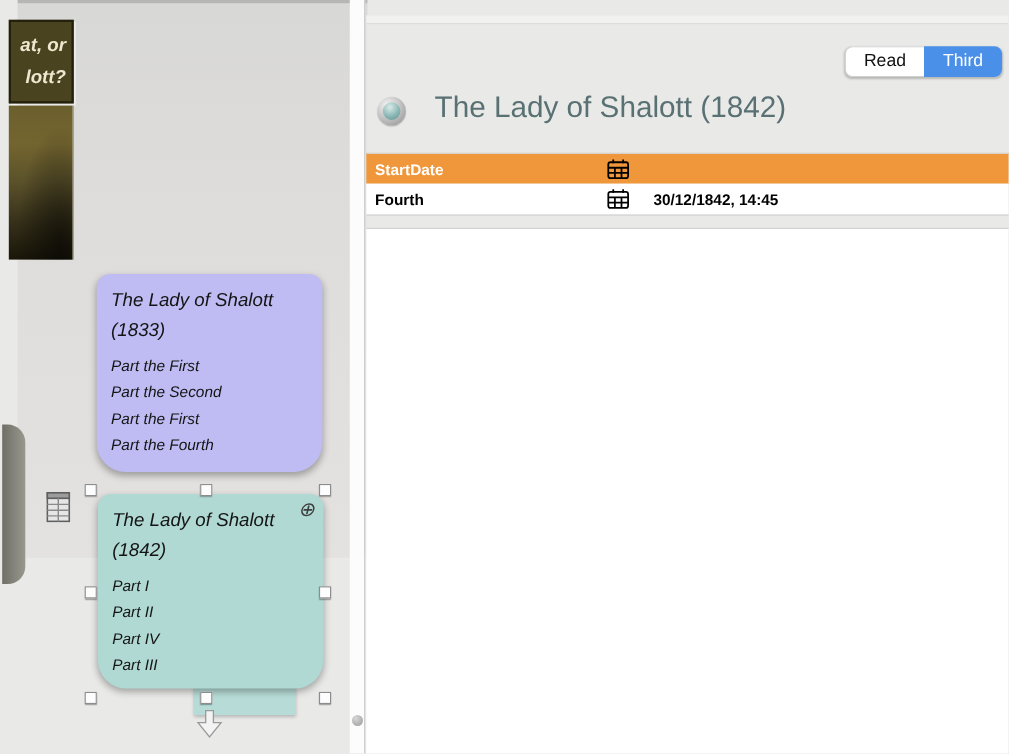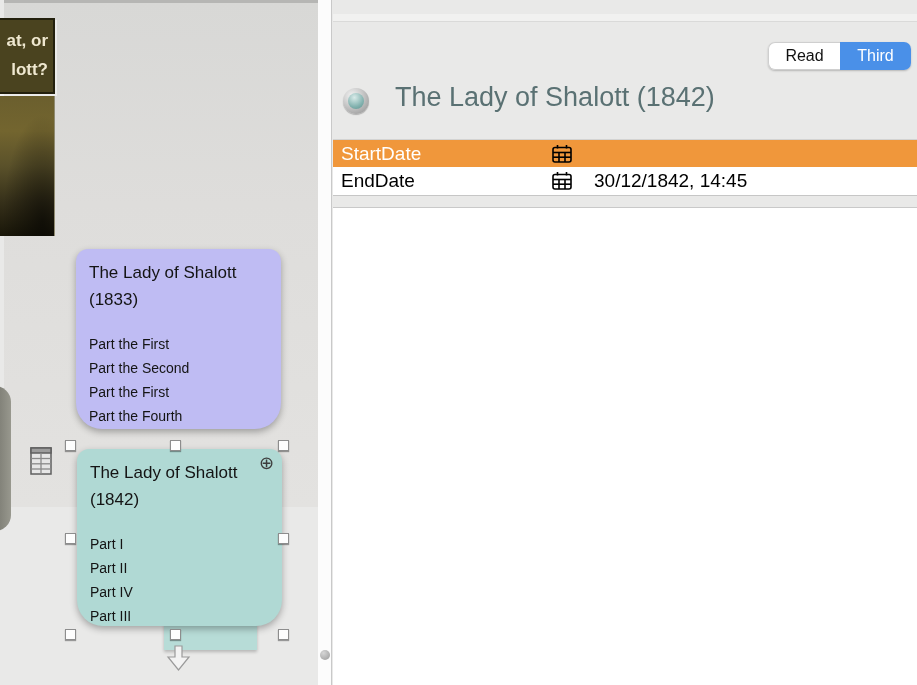--- a/index.html
+++ b/index.html
@@ -5,23 +5,24 @@
   * { box-sizing: border-box; }
   html,body { margin:0; padding:0; }
   body {
     width:917px; height:685px; position:relative; overflow:hidden;
     font-family:"Liberation Sans", sans-serif;
     background:#e9e9e8;
   }
 
   
   #map-panel {
-    position:absolute; left:4px; top:0; width:318px; height:507px;
+    position:absolute; left:16px; top:0; width:318px; height:507px;
     background:linear-gradient(180deg,#d8d8d6 0%, #dedddb 40%, #e3e2e0 100%);
     border-top:3px solid #b6b6b4;
+    font-style:italic;
   }
 
   
   .clipped-note-title {
     position:absolute; left:-8px; top:15px; width:59px; height:76px;
     background:#4a431f; border:2px solid #23200d;
     box-shadow:2px 2px 0 rgba(255,255,255,.45);
     color:#efe8d0; font-weight:bold; font-size:17px; line-height:29px;
     text-align:right; padding:6px 5px 0 0;
   }
@@ -41,21 +42,21 @@
   }
 
   
   .map-note {
     position:absolute; width:205px;
     border-radius:12px 12px 26px 26px;
     box-shadow:0 3px 7px rgba(0,0,0,.30);
     padding:10px 12px 0 13px; color:#141414;
   }
   .map-note .note-title { font-size:17px; line-height:27px; }
-  .map-note .note-items { margin-top:19px; }
+  .map-note .note-items { margin-top:7px; }
   .map-note .note-items div { font-size:14px; line-height:24px; }
 
   #note-1833 { left:72px; top:246px; height:180px; background:var(--note-purple,#bfbcf3); z-index:2; }
   #note-1842 { left:73px; top:446px; height:177px; background:var(--note-teal,#b0d9d4); z-index:3; }
 
   .plus-badge {
     position:absolute; right:8px; top:5px; font-size:18px; color:#3d3d3d;
     line-height:18px; cursor:pointer;
   }
 
@@ -121,21 +122,21 @@
   .note-orb::after {
     content:""; position:absolute; left:5px; top:5px; width:16px; height:16px; border-radius:50%;
     background:radial-gradient(circle at 40% 28%, #d9ebe9, #84b3b0 60%, #5d908d);
   }
   .detail-title {
     position:absolute; left:62px; top:68px; width:510px;
     font-size:27px; color:var(--title-teal,#5a7173); white-space:nowrap;
   }
 
   
-  .attr-row { position:absolute; left:0; width:584px; font-weight:normal; font-size:19px; }
+  .attr-row { position:absolute; left:0; width:584px; font-weight:bold; font-size:14px; }
   .attr-row .attr-name  { position:absolute; left:8px; top:0; line-height:28px; }
   .attr-row .attr-cal   { position:absolute; left:218px; top:3px; }
   .attr-row .attr-value { position:absolute; left:261px; top:0; line-height:28px; }
   #row-startdate {
     top:125px; height:28px; background:var(--highlight-orange,#f0973b);
     border-top:1px solid #d3d3d2; color:#ffffff;
   }
   #row-enddate {
     top:153px; height:29px; background:#ffffff;
     border-bottom:1px solid #c6c6c6; color:#000000;
@@ -235,21 +236,21 @@
         <line x1="6.5" y1="2" x2="6.5" y2="5.5"></line>
         <line x1="15.5" y1="2" x2="15.5" y2="5.5"></line>
         <line x1="8" y1="9.5" x2="8" y2="19"></line>
         <line x1="14" y1="9.5" x2="14" y2="19"></line>
         <line x1="2" y1="14.2" x2="20" y2="14.2"></line>
       </g>
     </svg>
   </div>
 
   <div id="row-enddate" class="attr-row">
-    <span class="attr-name">EndDate</span>
+    <span class="attr-name">Fourth</span>
     <svg class="attr-cal" width="22" height="22" viewBox="0 0 22 22">
       <g stroke="#000" fill="none" stroke-width="1.6">
         <rect x="2" y="4.5" width="18" height="14.5" rx="2"></rect>
         <line x1="2" y1="9.5" x2="20" y2="9.5"></line>
         <line x1="6.5" y1="2" x2="6.5" y2="5.5"></line>
         <line x1="15.5" y1="2" x2="15.5" y2="5.5"></line>
         <line x1="8" y1="9.5" x2="8" y2="19"></line>
         <line x1="14" y1="9.5" x2="14" y2="19"></line>
         <line x1="2" y1="14.2" x2="20" y2="14.2"></line>
       </g>

